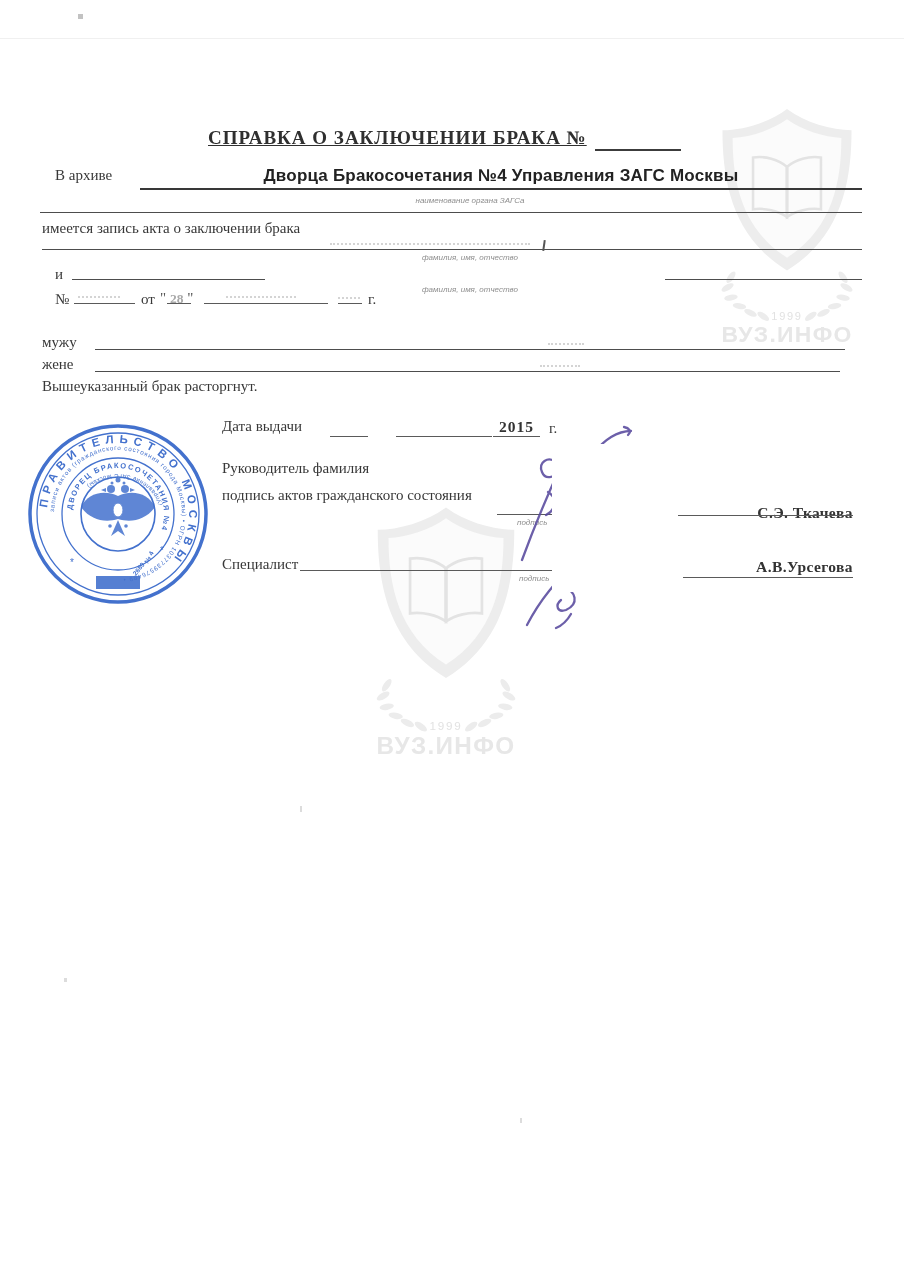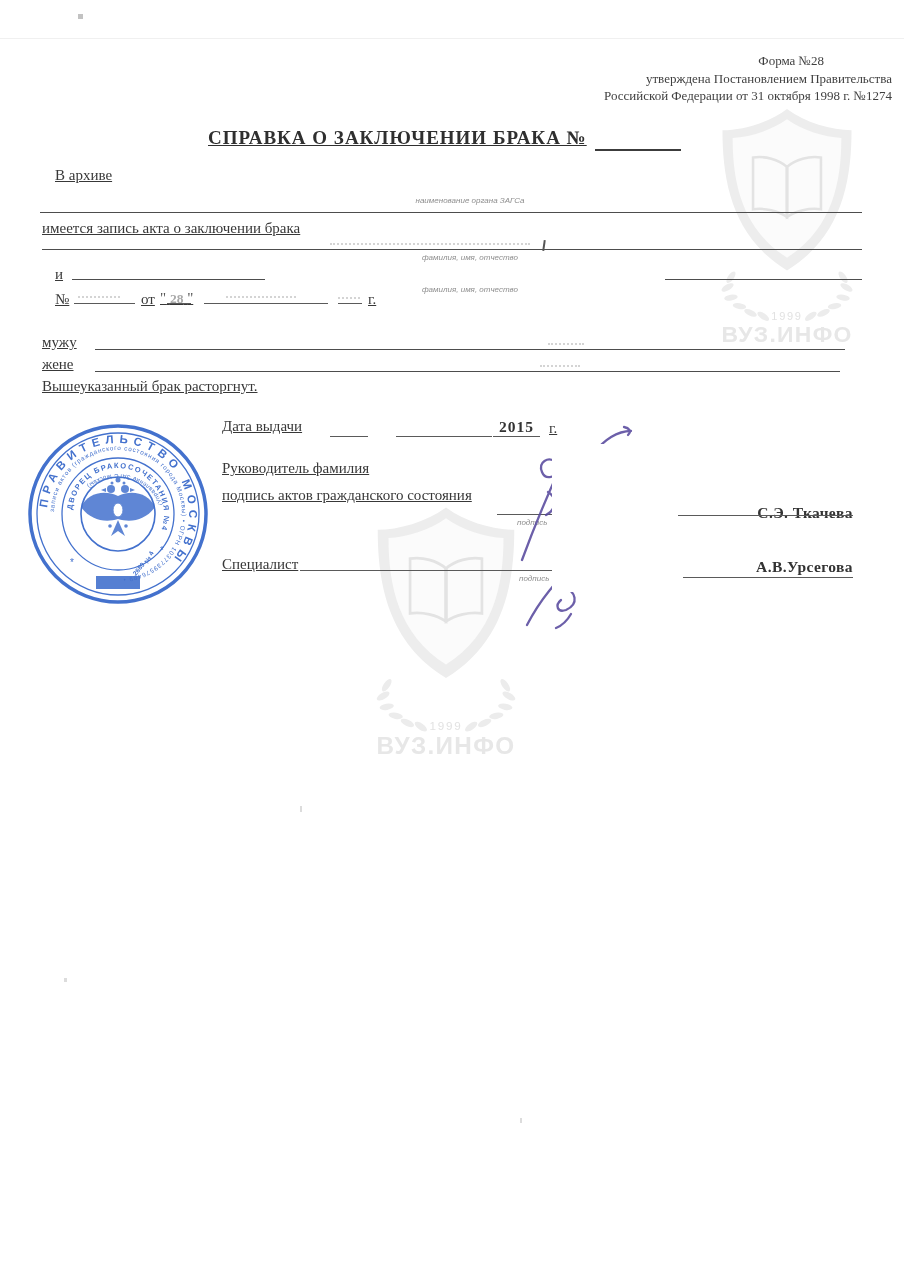--- a/index.html
+++ b/index.html
@@ -8,21 +8,21 @@
     background:#ffffff;overflow:hidden;
     font-family:"Liberation Serif","DejaVu Serif",serif;
     color:#383838;font-size:15px;
   }
   .abs{position:absolute;}
   .fline{position:absolute;height:0;border-bottom:1.6px solid #4d4d4d;}
   .fline.thin{border-bottom-width:1.2px;border-bottom-color:#5a5a5a;}
   .caption{position:absolute;font-family:Liberation Sans, sans-serif;
     font-size:8px;font-style:italic;color:#8d8d8d;text-align:center;}
   .erased{position:absolute;height:0;border-top:2px dotted #d4d4d4;}
-  .label{position:absolute;text-decoration:underline;}
+  .label{position:absolute;}
   .meta{position:absolute;right:12px;top:52px;text-align:right;font-size:13px;
     line-height:17.5px;color:#3f3f3f;}
   .meta .l1{padding-right:68px;}
   .doc-title{position:absolute;left:208px;top:127px;font-weight:bold;font-size:19px;
     letter-spacing:1px;color:#2f2f2f;white-space:nowrap;text-decoration:underline;}
   .doc-title .blank{display:inline-block;width:86px;border-bottom:2px solid #3c3c3c;
     margin-left:8px;vertical-align:baseline;}
   .org-wrap{position:absolute;left:140px;top:166px;width:722px;text-align:center;
     border-bottom:2px solid #383838;padding-bottom:2px;}
   .org-name{font-family:"Liberation Sans","DejaVu Sans",sans-serif;font-weight:bold;
@@ -92,31 +92,29 @@
     <text x="100" y="254" text-anchor="middle" font-size="13" letter-spacing="2" fill="#e2e2e2">1999</text>
     <text x="100" y="280" text-anchor="middle" font-size="27" font-weight="bold" letter-spacing="1.5" fill="#e7e7e7">ВУЗ.ИНФО</text>
   </svg>
 
   <div class="abs" style="left:78px;top:14px;width:5px;height:5px;background:#9a9a9a;opacity:.6;"></div>
   <div class="abs" style="left:0;top:38px;width:904px;border-top:1px solid #f0f0f0;"></div>
   <div class="speck" style="left:300px;top:806px;width:2px;height:6px;"></div>
   <div class="speck" style="left:64px;top:978px;width:3px;height:4px;"></div>
   <div class="speck" style="left:520px;top:1118px;width:2px;height:5px;"></div>
 
-  <div class="meta">
-    <div class="l1">Форма №28</div>
-    <div>утверждена Постановлением Правительства</div>
-    <div>Российской Федерации от 31 октября 1998 г. №1274</div>
-  </div>
 
   <div class="doc-title">
     <span>СПРАВКА О ЗАКЛЮЧЕНИИ БРАКА №</span><span class="blank">&nbsp;</span>
   </div>
 
   <div class="label" style="left:55px;top:167px;">В архиве</div>
+  <div class="org-wrap">
+    <span class="org-name">Дворца Бракосочетания №4 Управления ЗАГС Москвы</span>
+  </div>
   <div class="caption" style="left:340px;top:196px;width:260px;">наименование органа ЗАГСа</div>
 
   <div class="fline" style="left:40px;top:212px;width:822px;"></div>
   <div class="label" style="left:42px;top:220px;">имеется запись акта о заключении брака</div>
 
   <div class="fline" style="left:42px;top:249px;width:820px;"></div>
   <div class="erased" style="left:330px;top:243px;width:200px;"></div>
   <div class="abs" style="left:543px;top:240px;width:2px;height:11px;background:#555;transform:rotate(8deg);"></div>
   <div class="caption" style="left:360px;top:253px;width:220px;">фамилия, имя, отчество</div>
 

